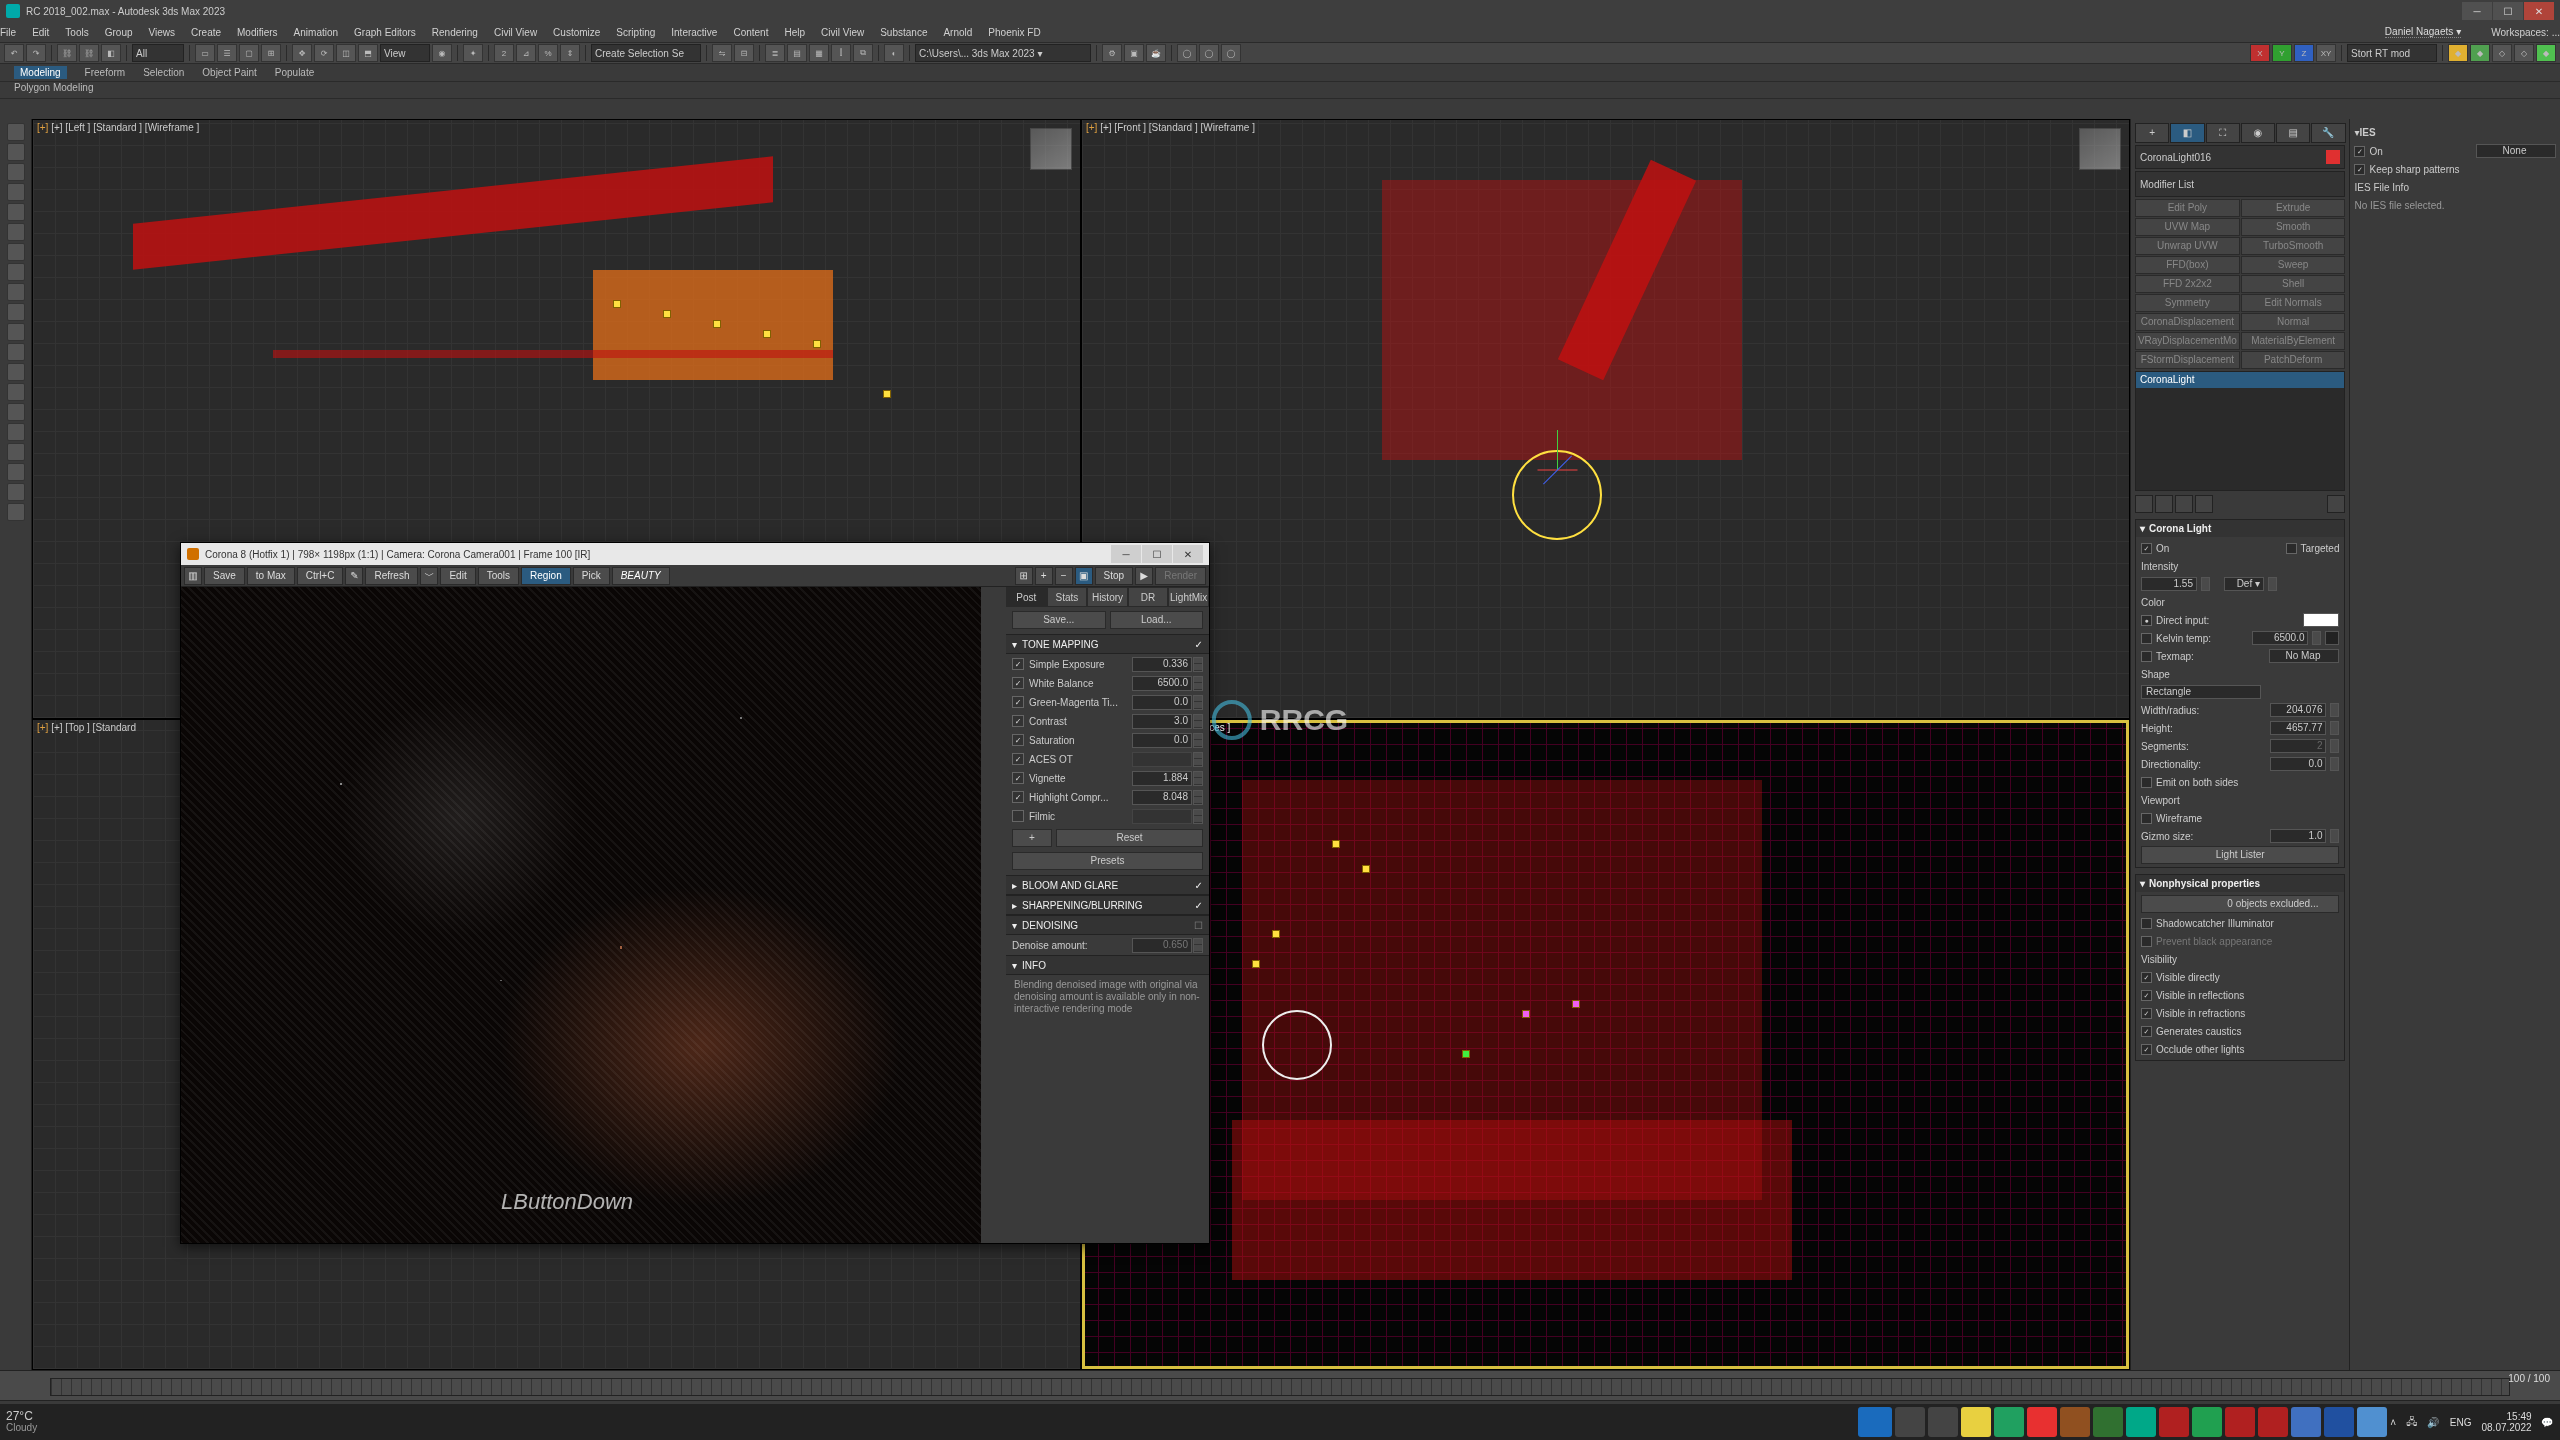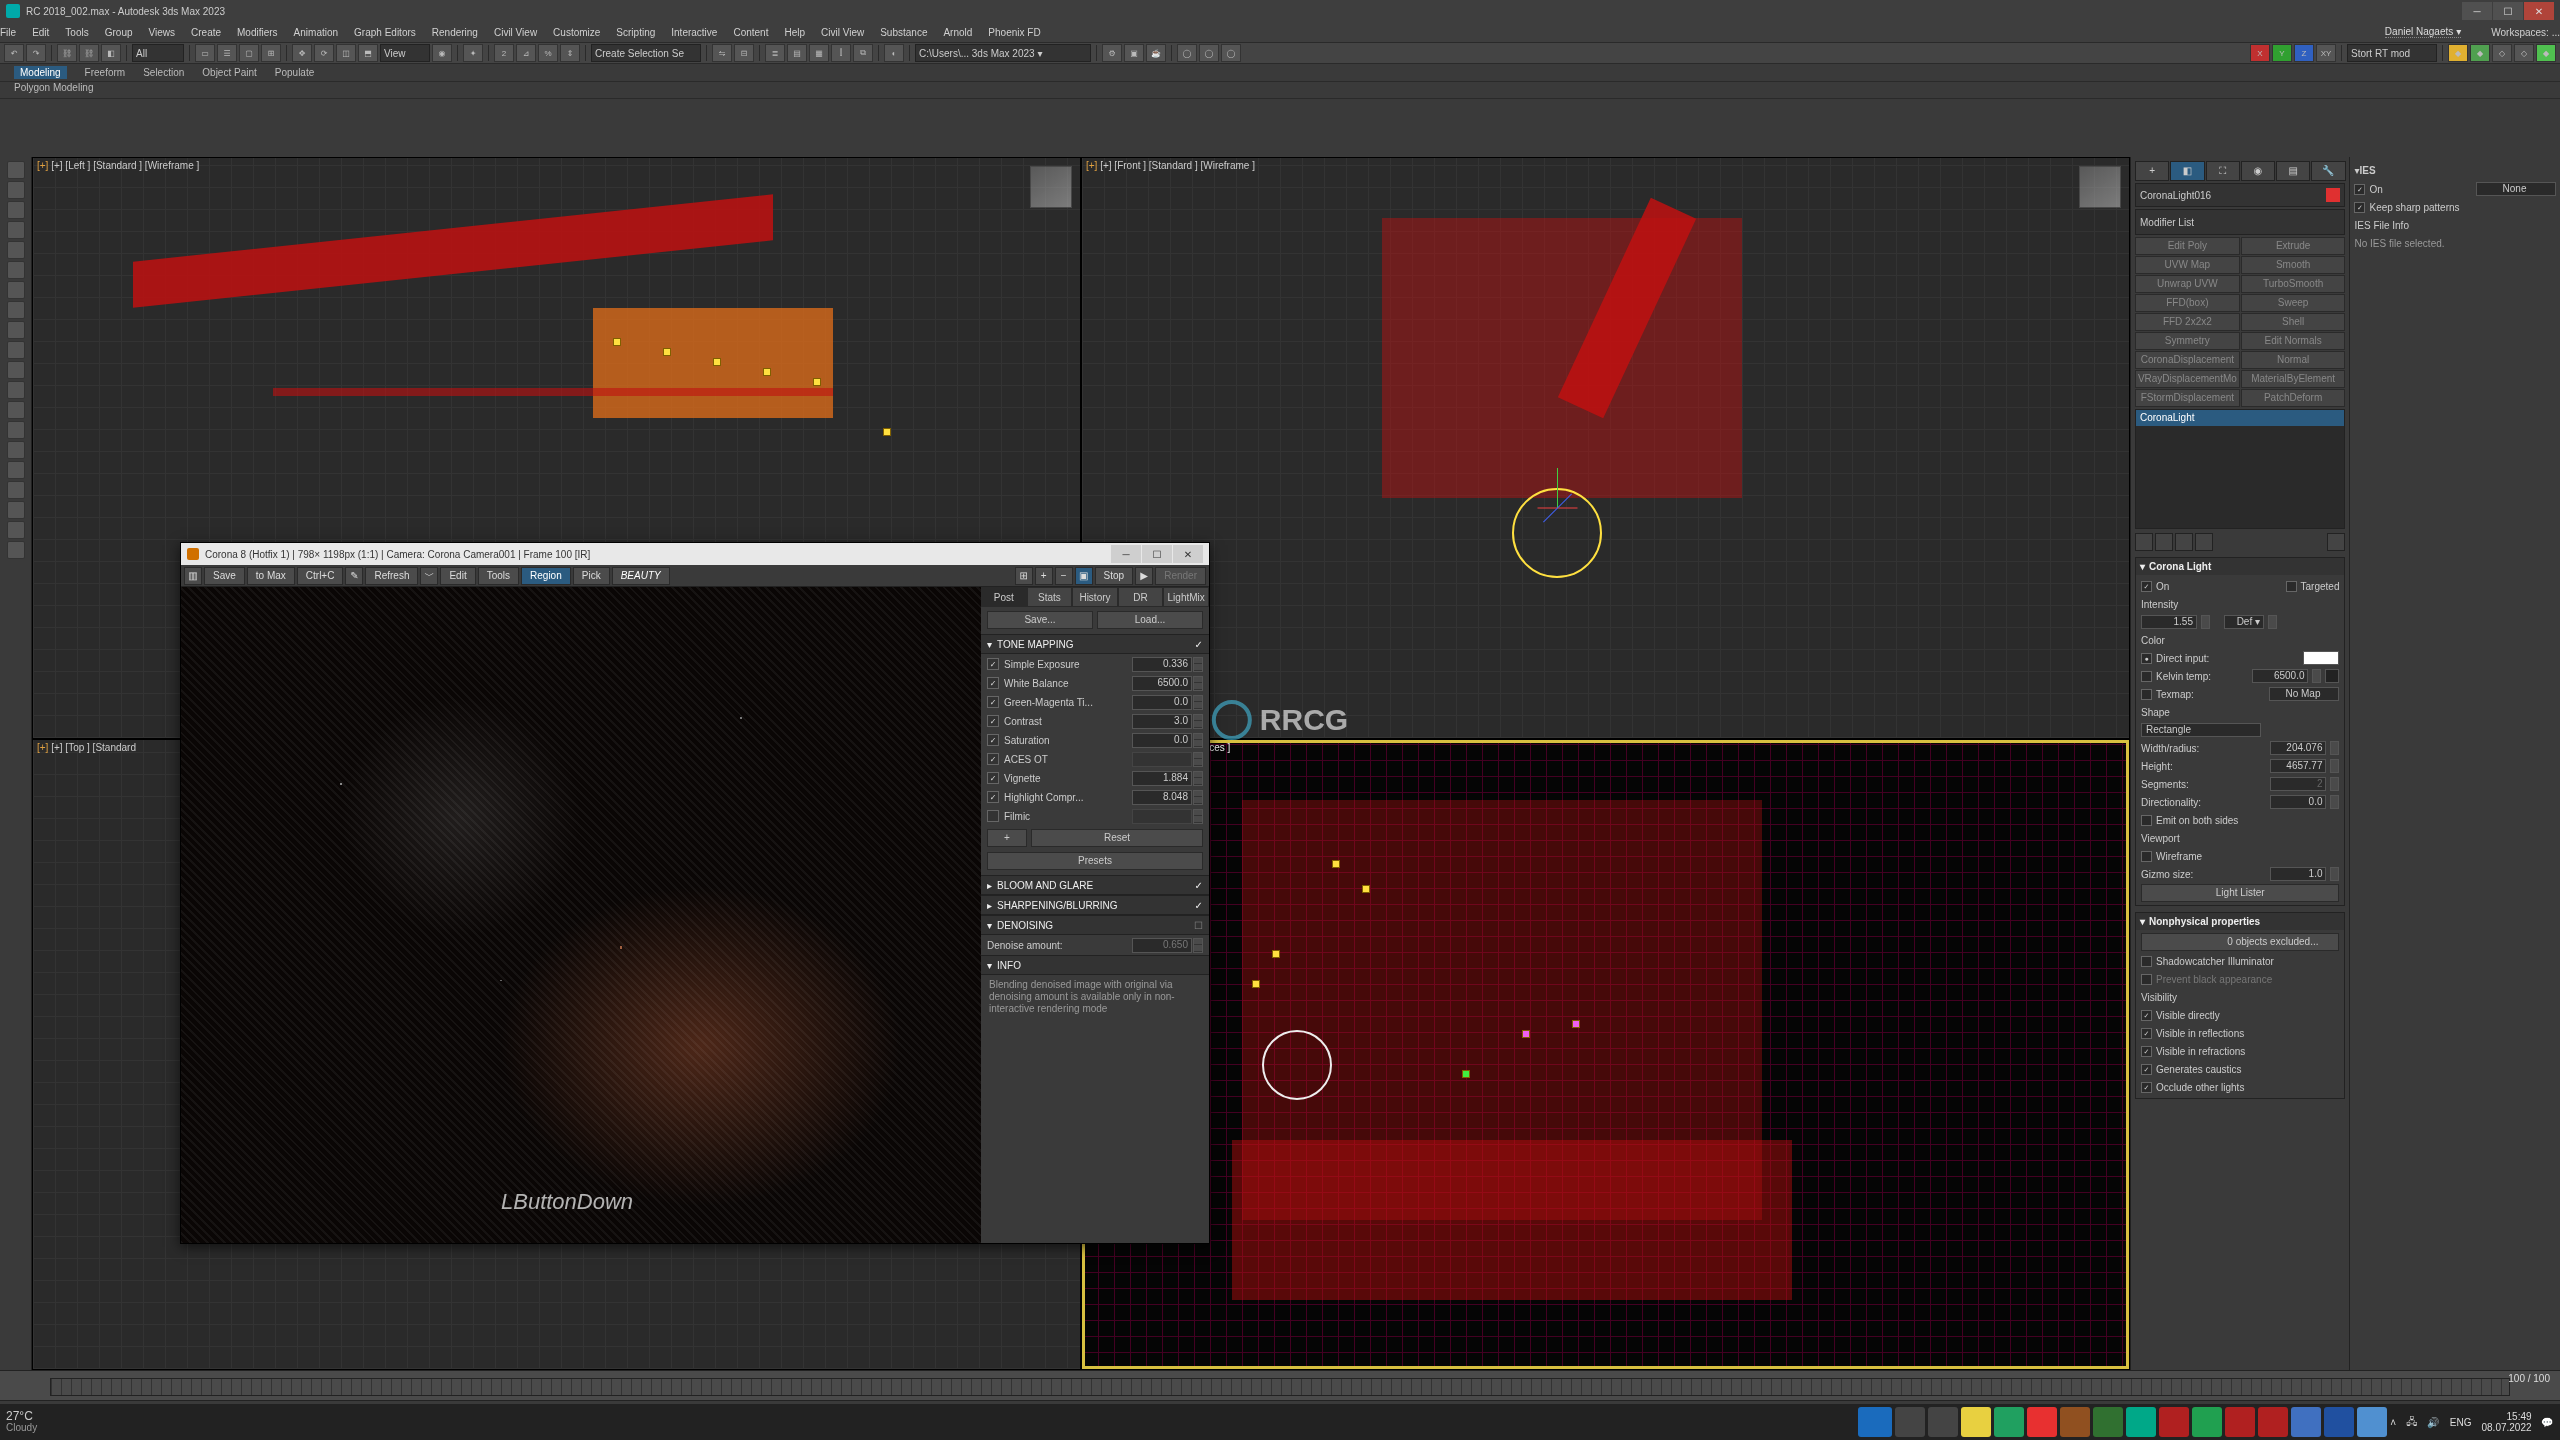--- a/index.html
+++ b/index.html
@@ -14,21 +14,21 @@
 .menubar .user{margin-left:auto;color:#ddd;border-bottom:1px dotted #888;}
 .menubar .user::after{content:"▾";margin-left:3px;}
 .toolbar{height:22px;background:#444;border-top:1px solid #2a2a2a;border-bottom:1px solid #2a2a2a;display:flex;align-items:center;gap:2px;padding:0 4px;}
 .tbtn{width:20px;height:18px;background:#555;border:1px solid #333;display:flex;align-items:center;justify-content:center;font-size:8px;color:#bbb;}
 .tsep{width:1px;height:16px;background:#2a2a2a;margin:0 3px;}
 .tfld{height:18px;background:#333;border:1px solid #222;color:#ccc;padding:0 3px;display:flex;align-items:center;}
 .ribbon{height:18px;background:#3a3a3a;display:flex;align-items:center;gap:18px;padding:0 14px;border-bottom:1px solid #2a2a2a;}
 .ribbon span{color:#bbb;}
 .ribbon span.act{color:#fff;background:#2b5b80;padding:1px 6px;}
 .subribbon{height:17px;background:#3a3a3a;padding:0 14px;color:#bbb;border-bottom:1px solid #2a2a2a;}
-.main{position:absolute;top:119px;bottom:70px;left:0;right:0;display:flex;margin-top:38px;}
+.main{position:absolute;top:119px;bottom:70px;left:0;right:0;display:flex;}
 .leftbar{width:32px;background:#3a3a3a;border-right:1px solid #222;display:flex;flex-direction:column;gap:2px;padding:4px 0;align-items:center;}
 .lico{width:18px;height:18px;background:#555;border:1px solid #333;border-radius:2px;}
 .viewarea{flex:1;position:relative;background:#4b4b4b;}
 
 .vp{position:absolute;background:#2a2a2a;border:1px solid #000;}
 .vp.tl{left:0;top:0;width:50%;height:48%;}
 .vp.tr{left:50%;top:0;width:50%;height:48%;}
 .vp.bl{left:0;top:48%;width:50%;height:52%;}
 .vp.br{left:50%;top:48%;width:50%;height:52%;}
 .vplabel{position:absolute;top:2px;left:4px;color:#ccc;font-size:10px;}
@@ -62,21 +62,21 @@
 .vfb-img{width:800px;height:100%;background:#080808;position:relative;overflow:hidden;}
 .noise{position:absolute;inset:0;background:
  radial-gradient(2px 2px at 20% 30%,#888 50%,transparent 50%),
  radial-gradient(2px 2px at 40% 60%,#666 50%,transparent 50%),
  radial-gradient(2px 2px at 70% 20%,#777 50%,transparent 50%),
  radial-gradient(3px 3px at 55% 55%,#a06040 50%,transparent 50%),
  radial-gradient(120px 120px at 35% 35%,rgba(200,200,200,.12),transparent),
  radial-gradient(200px 160px at 65% 70%,rgba(200,100,60,.35),transparent),
  #0a0605;}
 .noise::after{content:"";position:absolute;inset:0;background:repeating-linear-gradient(45deg,rgba(255,255,255,.05)0 2px,transparent 2px 6px);}
-.vfb-panel{flex:1;background:#3a3a3a;overflow-y:auto;}
+.vfb-panel{flex:1;background:#3a3a3a;overflow-y:auto;margin-left:25px;}
 .tabrow{display:flex;height:20px;background:#333;}
 .tab{flex:1;text-align:center;line-height:20px;background:#444;border:1px solid #2a2a2a;color:#ccc;}
 .tab.act{background:#2a2a2a;}
 .panel-row{display:flex;height:20px;align-items:center;margin:3px 6px;gap:4px;}
 .panel-row .btn{flex:1;height:18px;background:#4b4b4b;border:1px solid #2a2a2a;text-align:center;line-height:16px;}
 .sect{margin:4px 0;}
 .sect-h{height:20px;background:#333;display:flex;align-items:center;padding:0 6px;color:#eee;border-top:1px solid #222;border-bottom:1px solid #222;}
 .sect-h .chev{margin-right:5px;}
 .sect-h .chk{margin-left:auto;}
 .kv{display:flex;align-items:center;height:18px;padding:0 6px;margin:1px 0;}

